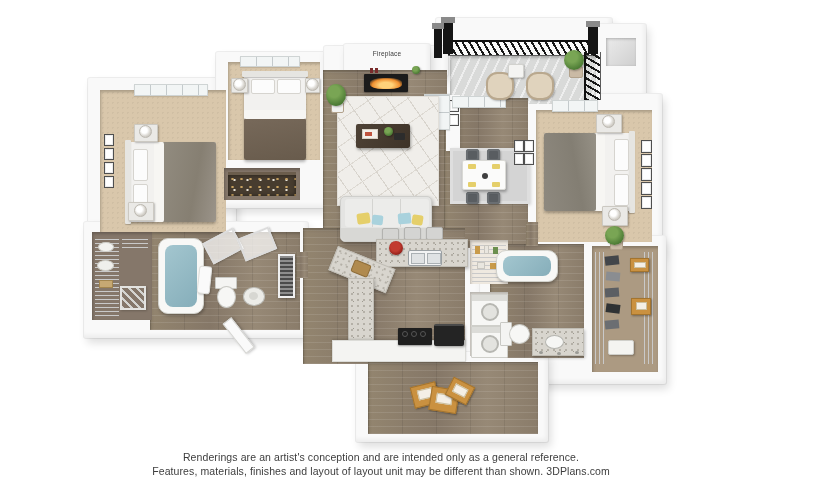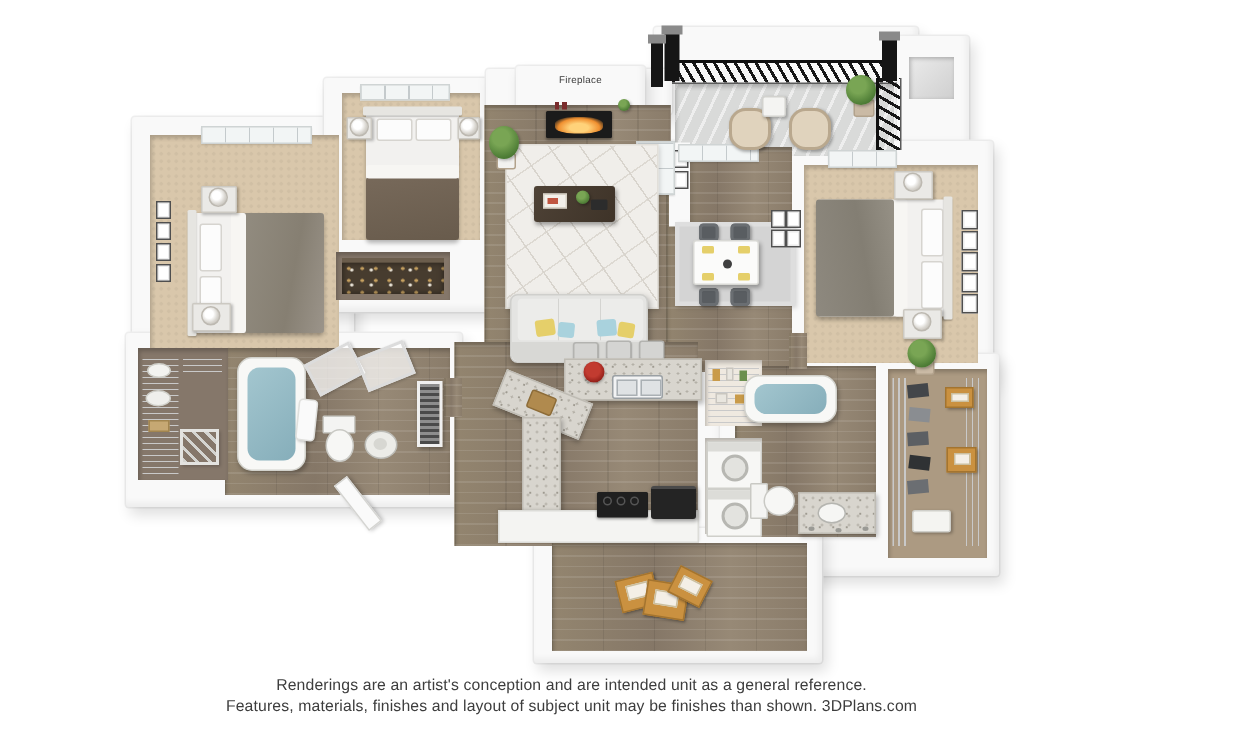--- a/index.html
+++ b/index.html
@@ -358,14 +358,14 @@
     </div>
   <div class="box" style="left:430px;top:388px;width:26px;height:22px;transform:rotate(9deg);">
       <div class="lbl"></div>
     </div>
   <div class="box" style="left:448px;top:381px;width:22px;height:18px;transform:rotate(27deg);">
       <div class="lbl"></div>
     </div>
 
 </div>
 
-<div class="caption" style="top:450px;">Renderings are an artist's conception and are intended unit as a general reference.</div>
-<div class="caption" style="top:464px;">Features, materials, finishes and layout of subject unit may be finishes than shown. 3DPlans.com</div>
+<div class="caption" style="top:450px;">Renderings are an artist's conception and are intended only as a general reference.</div>
+<div class="caption" style="top:464px;">Features, materials, finishes and layout of layout unit may be different than shown. 3DPlans.com</div>
 
 </body></html>

